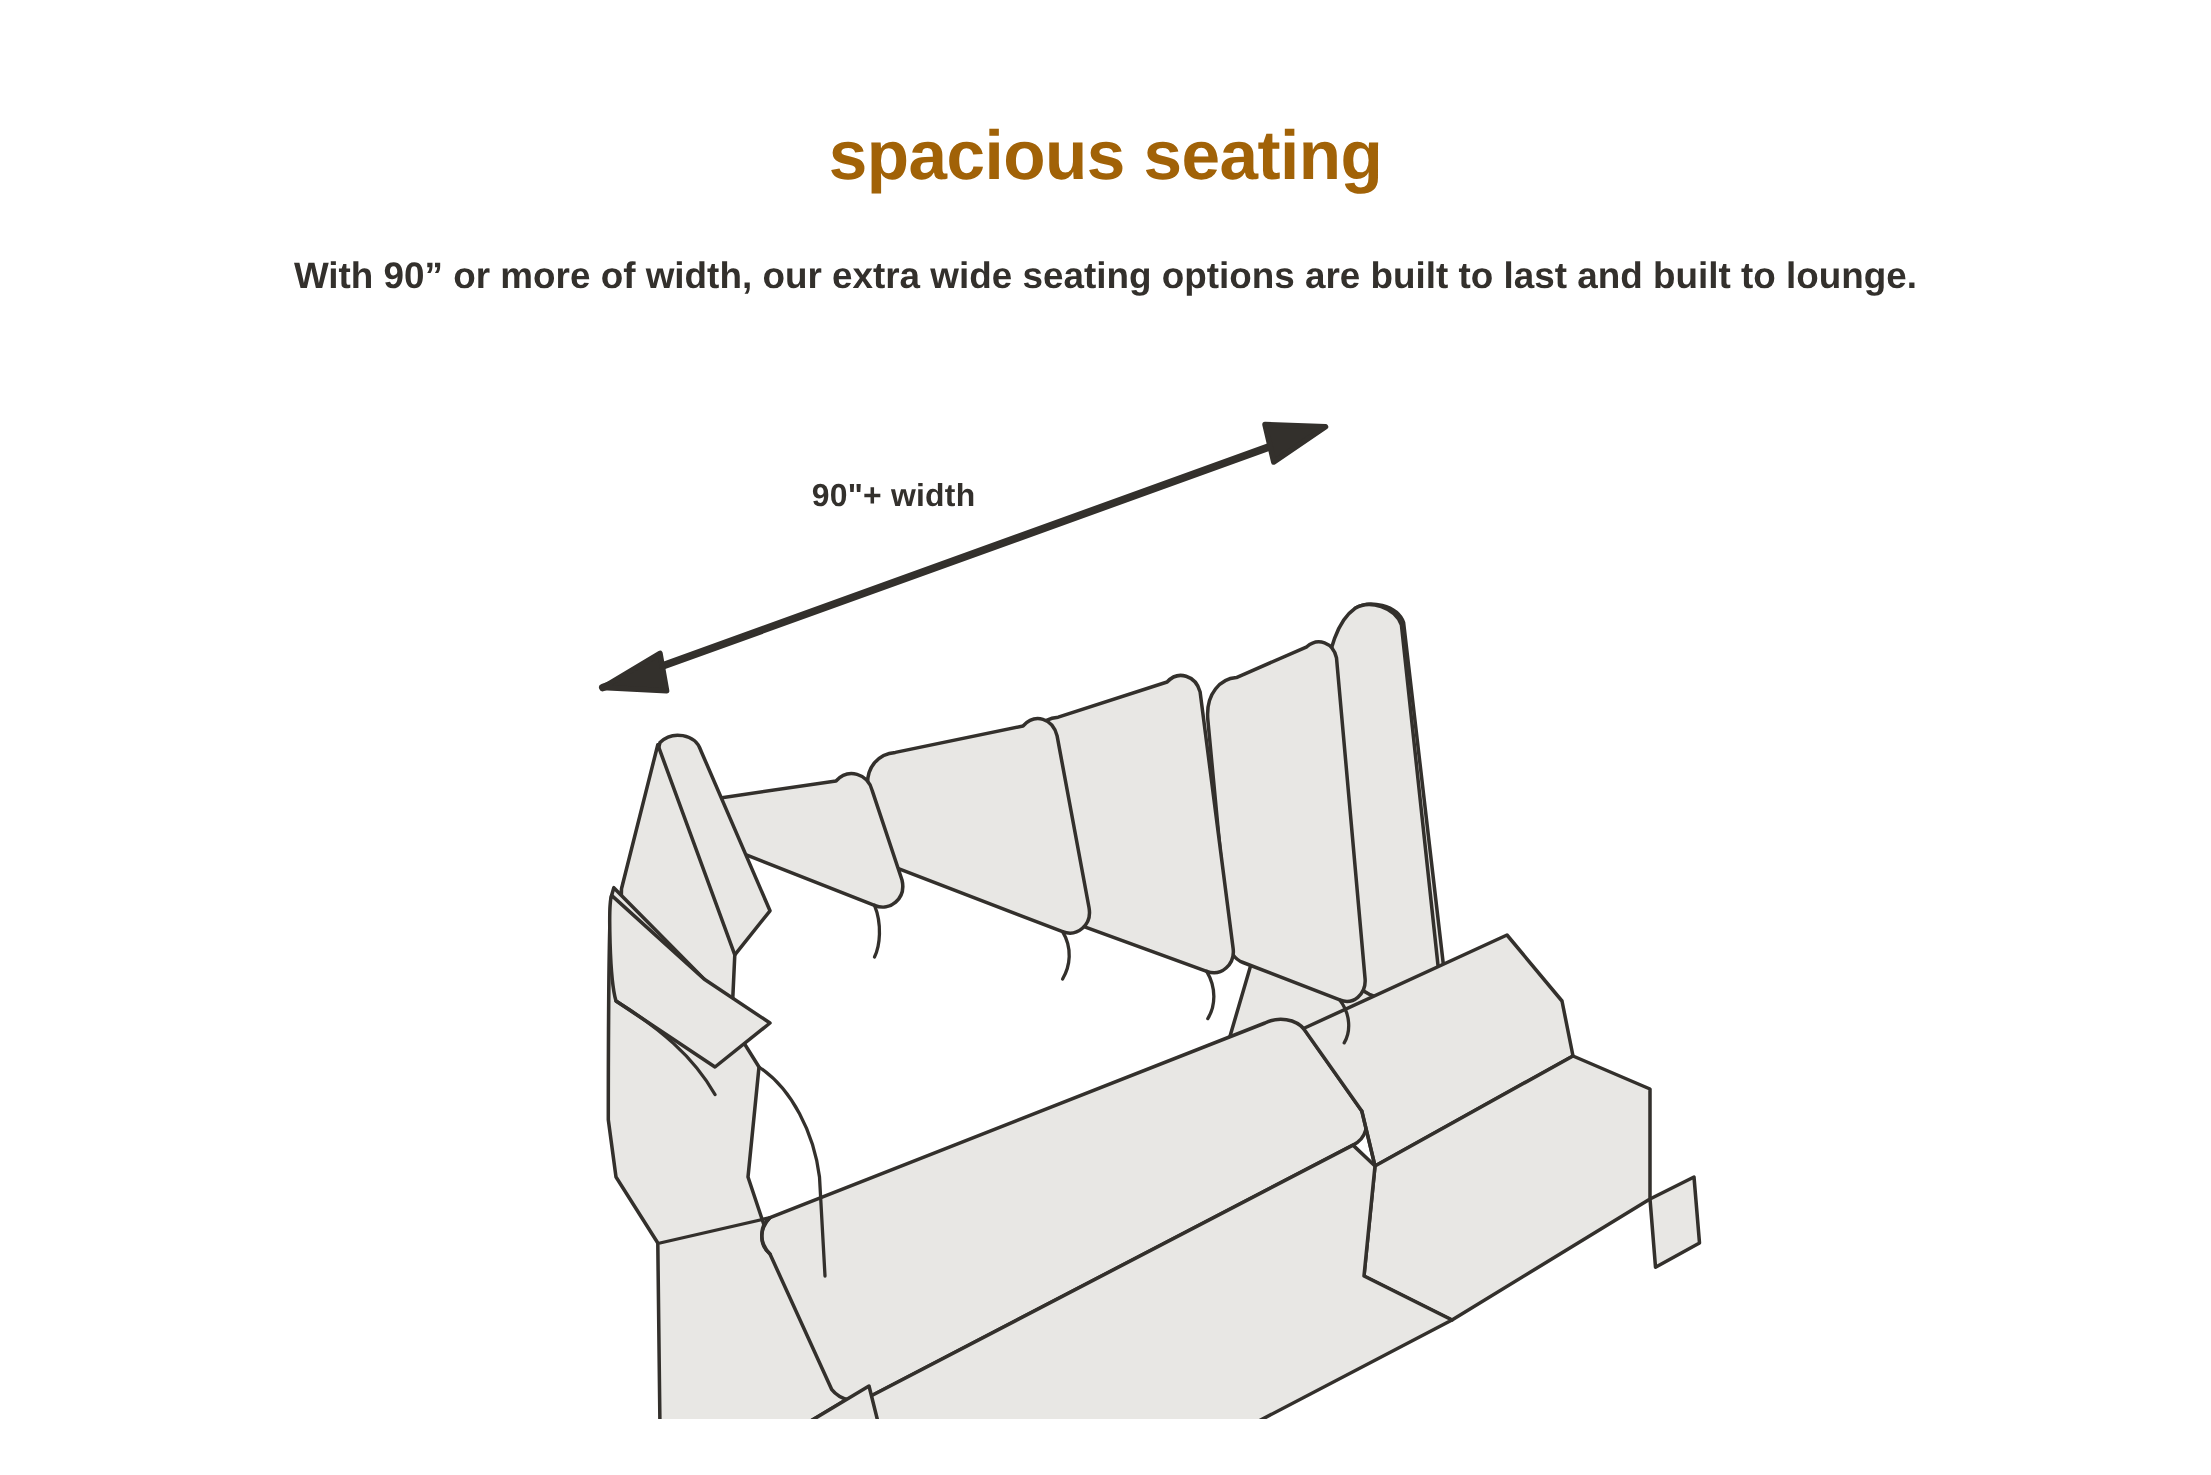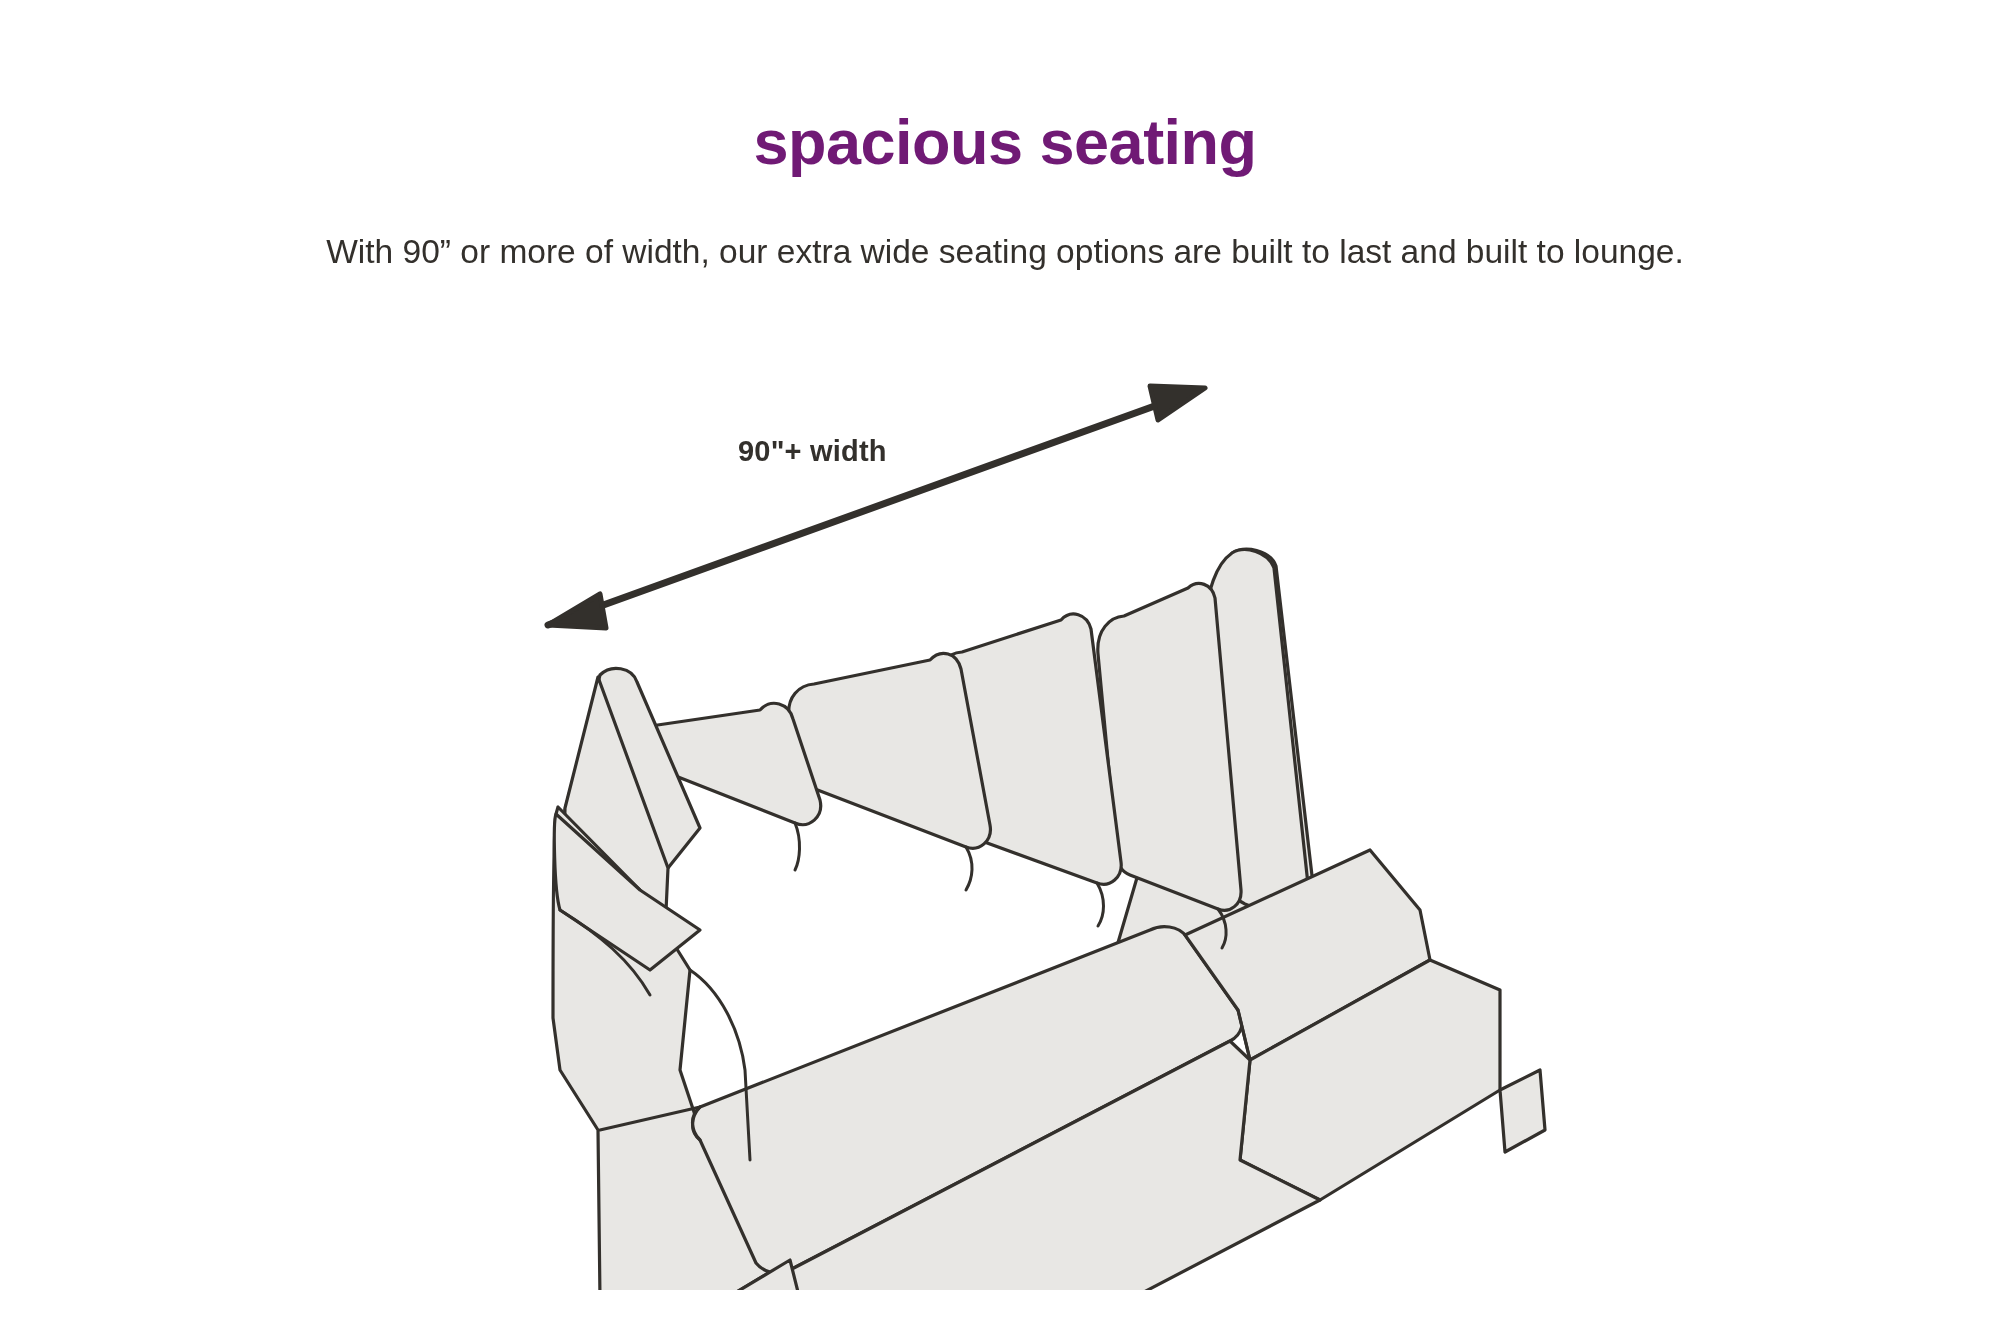--- a/index.html
+++ b/index.html
@@ -23,32 +23,32 @@
   }
   .headline {
     position: absolute;
     top: 108px;
     left: 0;
     width: 2010px;
     text-align: center;
     font-size: 63px;
     font-weight: bold;
     letter-spacing: -0.5px;
-    color: #701a75;
+    color: #a16207;
     line-height: 1.1;
   }
   .subhead {
     position: absolute;
     top: 228px;
     left: 50%;
     transform: translateX(-50%);
     width: 1620px;
     text-align: center;
     font-size: 33.5px;
-    font-weight: normal;
+    font-weight: bold;
     color: #33302c;
     line-height: 1.42;
   }
   .subhead .line {
     display: block;
   }
   .illustration {
     position: absolute;
     top: 370px;
     left: 0;

